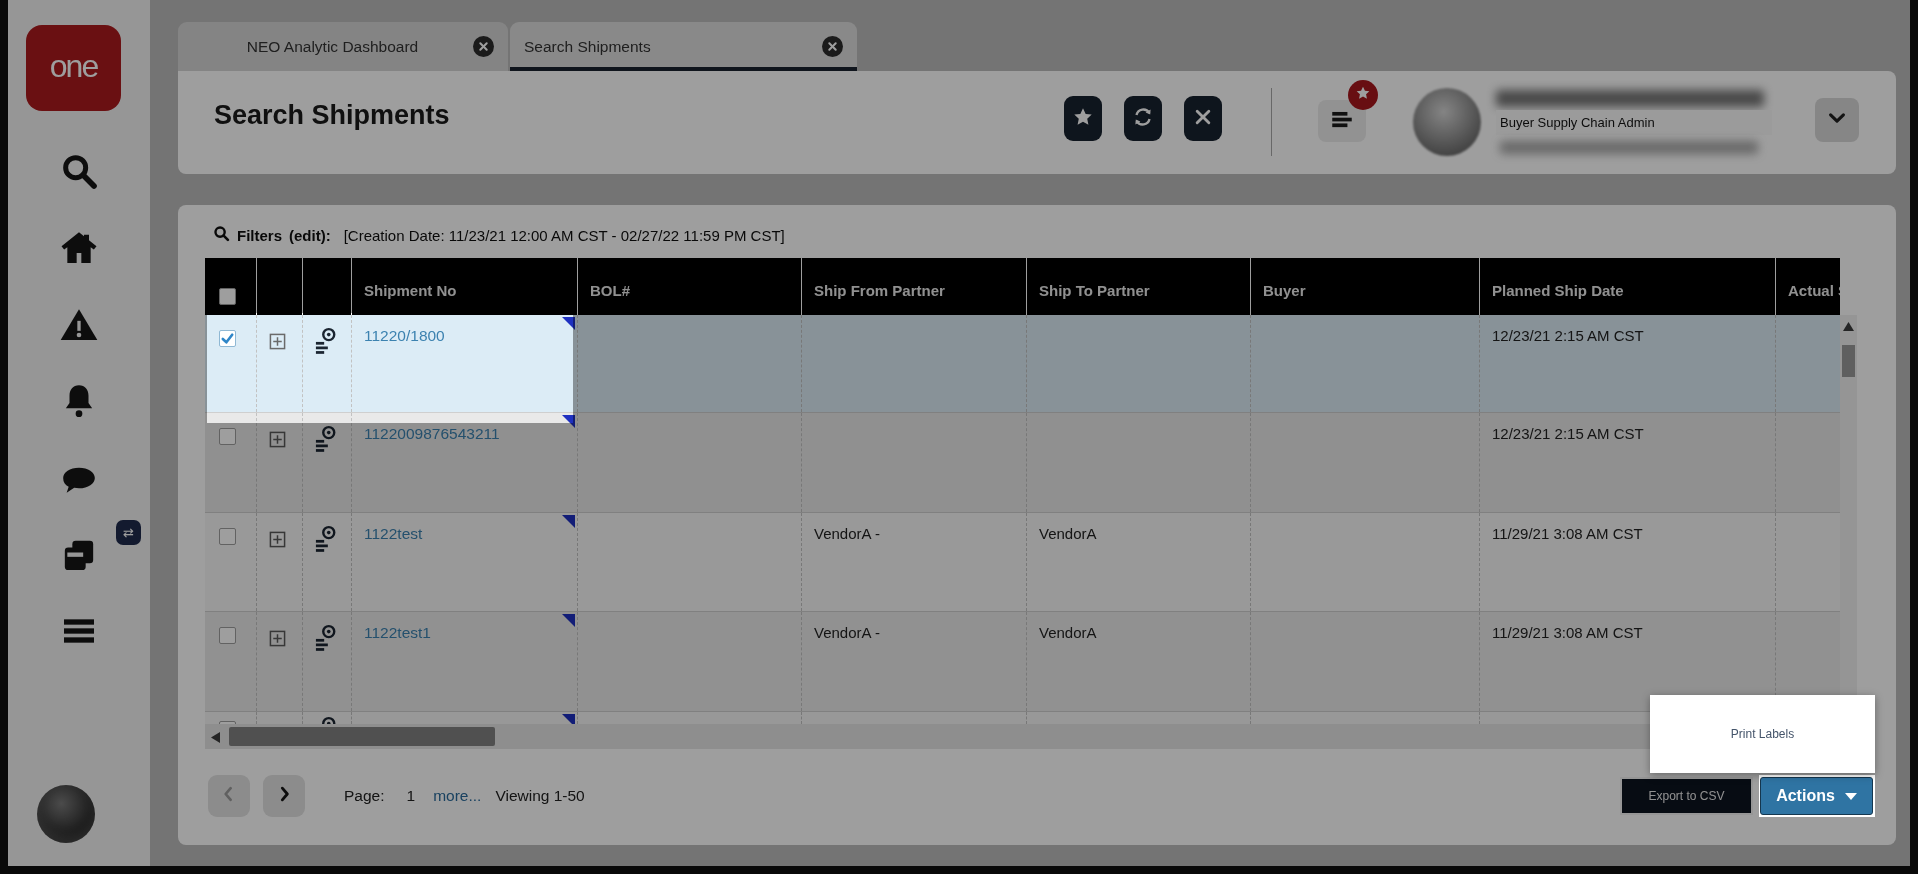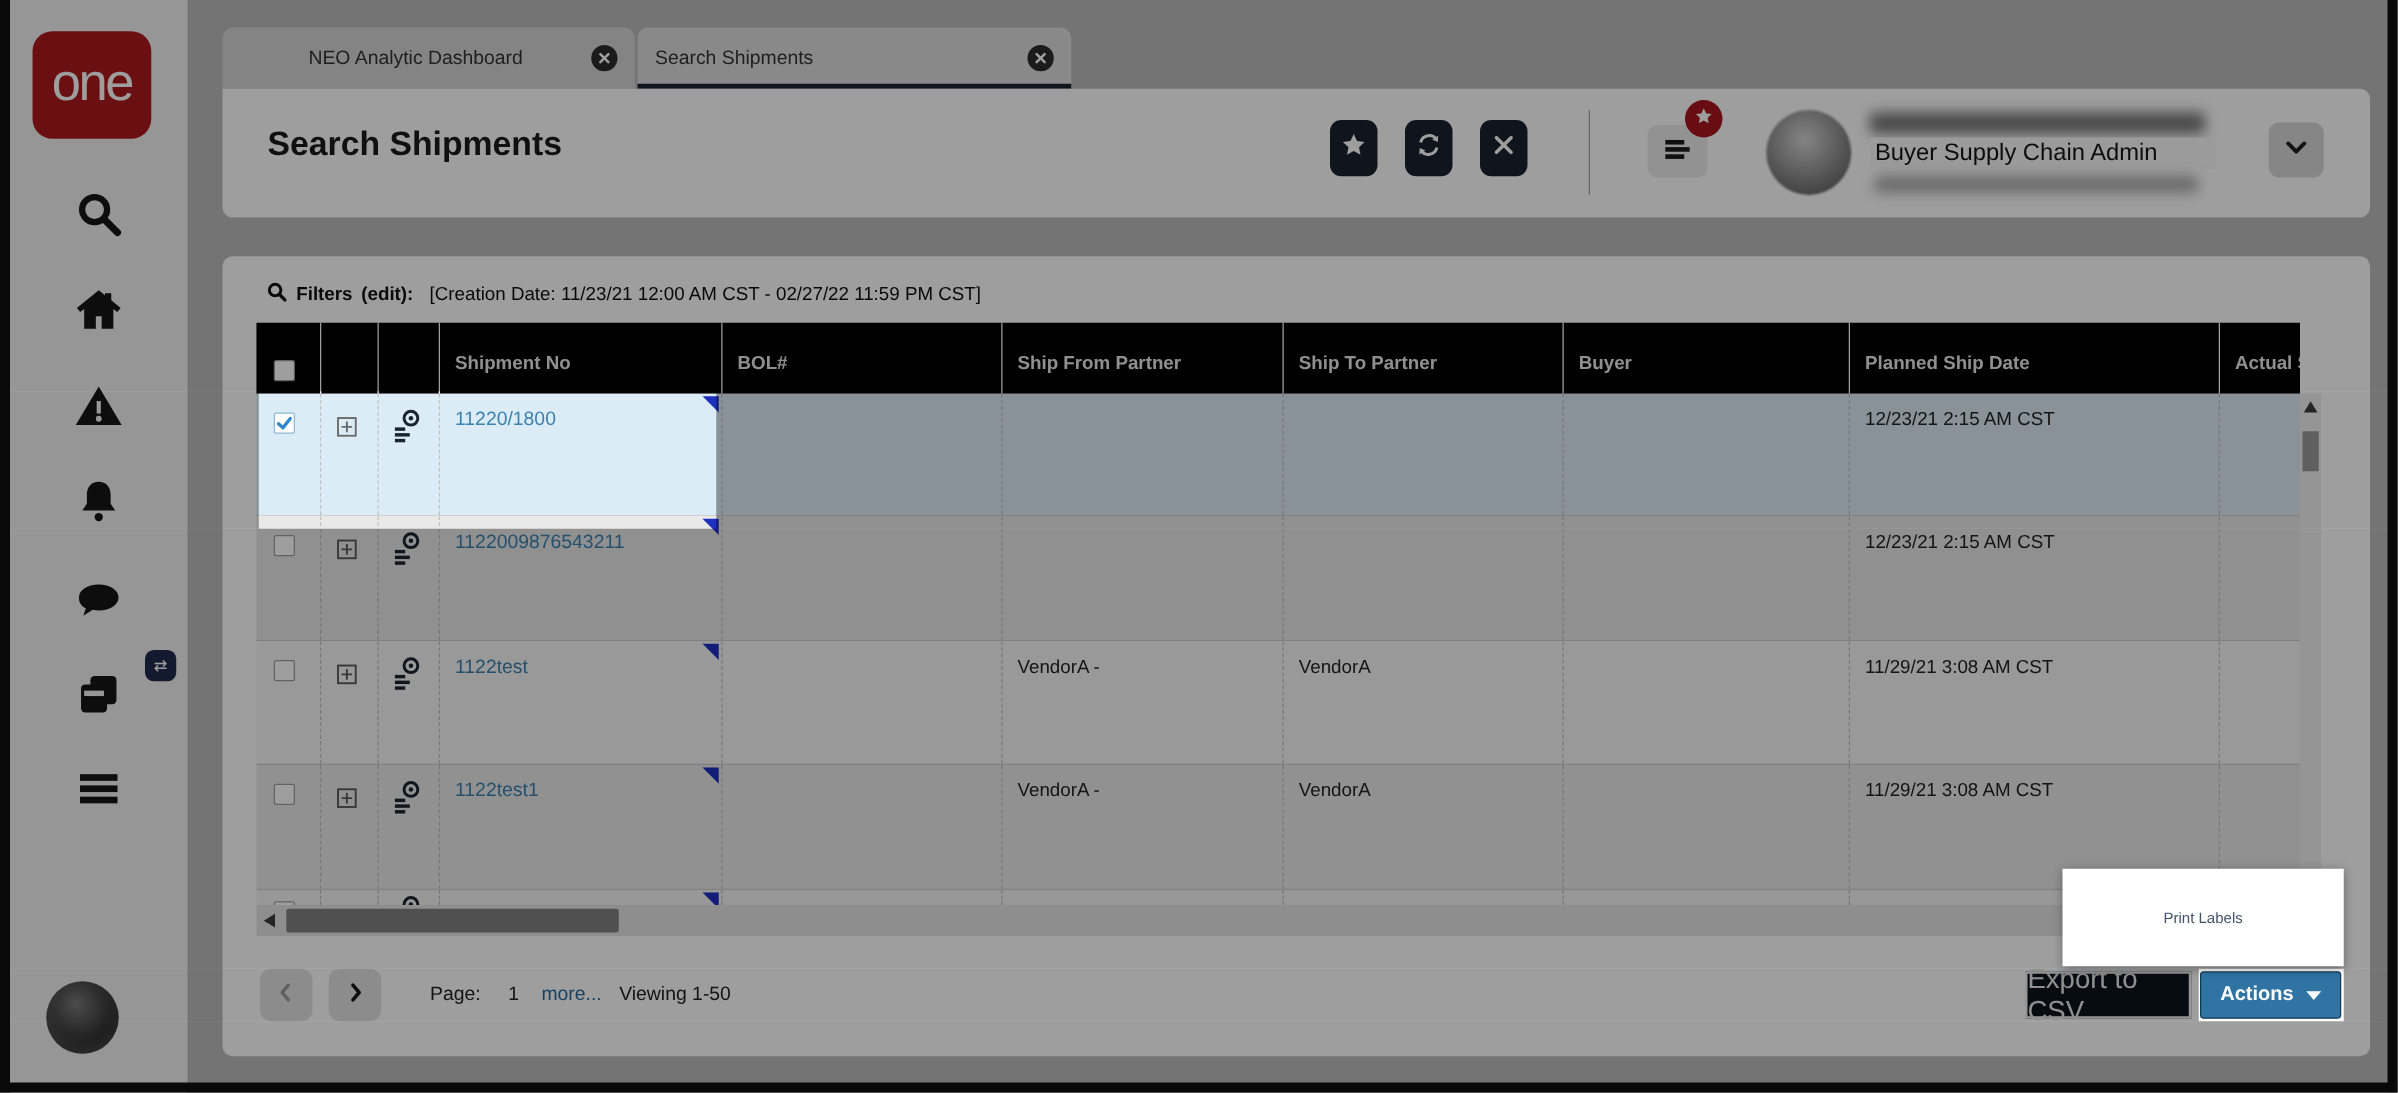--- a/index.html
+++ b/index.html
@@ -2,21 +2,21 @@
 <html><head>
 <meta charset="utf-8">
 <style>
   html,body{margin:0;padding:0;background:#000;}
   *{box-sizing:border-box;font-family:"Liberation Sans","DejaVu Sans",sans-serif;}
   .stage{position:relative;width:1918px;height:874px;overflow:hidden;background:#bcbcbc;}
   .edge{position:absolute;background:#101010;}
   
   .sidebar{position:absolute;left:8px;top:0;width:142px;height:874px;background:#f2f2f2;}
   .logo{position:absolute;left:18px;top:25px;width:95px;height:86px;background:#ab1b1e;border-radius:16px;
-        color:#fff;font-size:42px;letter-spacing:-2px;display:flex;align-items:center;justify-content:center;padding-bottom:4px;}
+        color:#fff;font-size:32px;letter-spacing:-2px;display:flex;align-items:center;justify-content:center;padding-bottom:4px;}
   .snav{position:absolute;left:49px;width:44px;height:44px;display:flex;align-items:center;justify-content:center;}
   .snav svg{width:40px;height:40px;}
   .xferbadge{position:absolute;left:108px;top:520px;width:25px;height:25px;background:#1f2a4d;border-radius:7px;
              color:#fff;font-family:"DejaVu Sans",sans-serif;font-size:13px;display:flex;align-items:center;justify-content:center;}
   .webcam{position:absolute;left:29px;top:785px;width:58px;height:58px;border-radius:50%;
           background:radial-gradient(circle at 42% 32%,#7a7a7a,#1d1d1d 72%);box-shadow:inset 0 -6px 10px rgba(200,200,200,.25);}
   
   .tab{position:absolute;top:22px;height:49px;border-radius:9px 9px 0 0;display:flex;align-items:center;padding:0 14px;}
   .tab .tlabel{font-size:15.5px;color:#333;flex:1;}
   .tclose{width:21px;height:21px;border-radius:50%;background:#2d2d2d;display:flex;align-items:center;justify-content:center;flex:none;}
@@ -28,21 +28,21 @@
   .card1{position:absolute;left:178px;top:71px;width:1718px;height:103px;background:#fff;border-radius:0 8px 8px 8px;}
   .ptitle{position:absolute;left:214px;top:100px;font-size:27px;font-weight:bold;color:#1a1a1a;}
   .tbtn{position:absolute;top:96px;width:38px;height:45px;background:#18222f;border-radius:9px;display:flex;align-items:center;justify-content:center;}
   .vdiv{position:absolute;left:1271px;top:88px;width:1px;height:68px;background:#a8a8a8;}
   .menubtn{position:absolute;left:1318px;top:100px;width:48px;height:42px;background:#ececec;border-radius:8px;display:flex;align-items:center;justify-content:center;}
   .badge{position:absolute;left:1348px;top:80px;width:30px;height:30px;border-radius:50%;background:#a8181d;display:flex;align-items:center;justify-content:center;}
   .avatar{position:absolute;left:1413px;top:88px;width:68px;height:68px;border-radius:50%;
           background:radial-gradient(circle at 45% 35%,#d6d6d6,#6e6e6e 75%);filter:blur(1px);}
   .ublur{position:absolute;border-radius:3px;filter:blur(5px);}
   .urole{position:absolute;left:1496px;top:110px;width:276px;height:25px;background:#fafafa;display:flex;align-items:center;padding-left:4px;
-         font-size:19px;color:#141414;}
+         font-size:13px;color:#141414;}
   .uchev{position:absolute;left:1815px;top:98px;width:44px;height:44px;background:#d9d9d9;border-radius:8px;display:flex;align-items:center;justify-content:center;}
   
   .card2{position:absolute;left:178px;top:205px;width:1718px;height:640px;background:#fff;border-radius:8px;}
   .frow{position:absolute;left:213px;top:225px;display:flex;align-items:center;gap:7px;font-size:15px;color:#101010;}
   .frow b{font-weight:bold;}
   .grid{position:absolute;left:205px;top:258px;width:1652px;height:491px;overflow:hidden;}
   .ghead{position:absolute;left:0;top:0;width:1635px;height:57px;background:#000;}
   .hcell{position:absolute;top:0;bottom:0;border-right:1px solid #fff;color:#e8e8e8;font-size:15px;font-weight:bold;
          padding:24px 0 0 12px;white-space:nowrap;overflow:hidden;}
   .row{position:absolute;left:0;width:1635px;overflow:hidden;border-bottom:1px solid #cfcfcf;}
@@ -59,21 +59,21 @@
   .tri{position:absolute;top:2px;right:2px;width:0;height:0;border-top:13px solid #1e30c0;border-left:13px solid transparent;}
   .vsb{position:absolute;left:1635px;top:57px;width:17px;height:434px;background:#f0f0f0;}
   .vthumb{position:absolute;left:2px;top:30px;width:13px;height:32px;background:#9a9a9a;}
   .hsb{position:absolute;left:0;top:466px;width:1635px;height:25px;background:#e6e6e6;}
   .hthumb{position:absolute;left:24px;top:3px;width:266px;height:19px;background:#828282;border-radius:2px;}
   .pgbtn{position:absolute;top:775px;width:42px;height:42px;background:#e2e2e2;border-radius:9px;display:flex;align-items:center;justify-content:center;}
   .pgtext{position:absolute;left:344px;top:775px;height:42px;display:flex;align-items:center;gap:22px;font-size:15.5px;color:#222;}
   .morelink{color:#2a6b9c;}
   
   .exportbtn{position:absolute;left:1620px;top:777px;width:133px;height:38px;background:#0c1420;border:2px solid #f2f2f2;
-             color:#e8e8e8;font-size:22px;display:flex;align-items:center;justify-content:center;}
+             color:#e8e8e8;font-size:12px;display:flex;align-items:center;justify-content:center;}
   .actionsbtn{position:absolute;left:1760px;top:777px;width:113px;height:38px;background:#2f74a3;border:1px solid #15374f;border-radius:3px;
               color:#fff;font-size:16px;font-weight:bold;display:flex;align-items:center;justify-content:center;gap:10px;}
   .caret{width:0;height:0;border-left:6px solid transparent;border-right:6px solid transparent;border-top:7px solid #fff;}
   .popup{position:absolute;left:1650px;top:695px;width:225px;height:78px;background:#fff;box-shadow:0 2px 8px rgba(0,0,0,.35);
          display:flex;align-items:center;justify-content:center;z-index:50;}
   .popup .mi{font-size:12px;color:#44546a;}
   
   .ov{position:absolute;background:rgba(0,0,0,0.38);z-index:40;}
 </style>
 </head>

